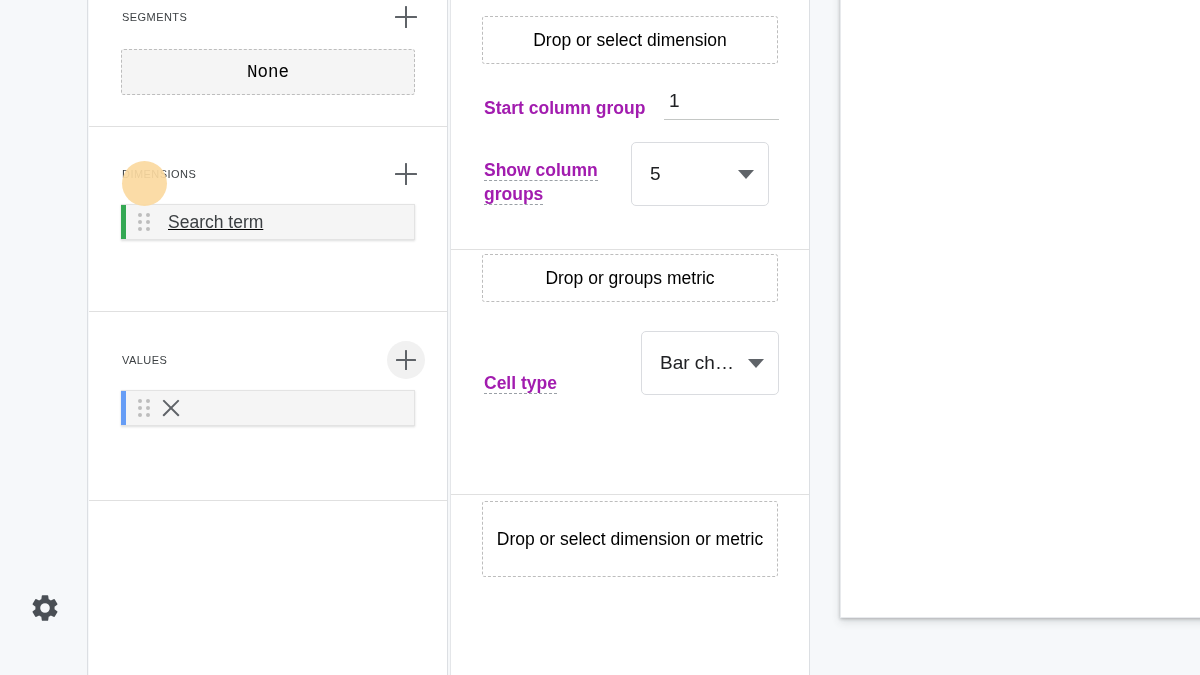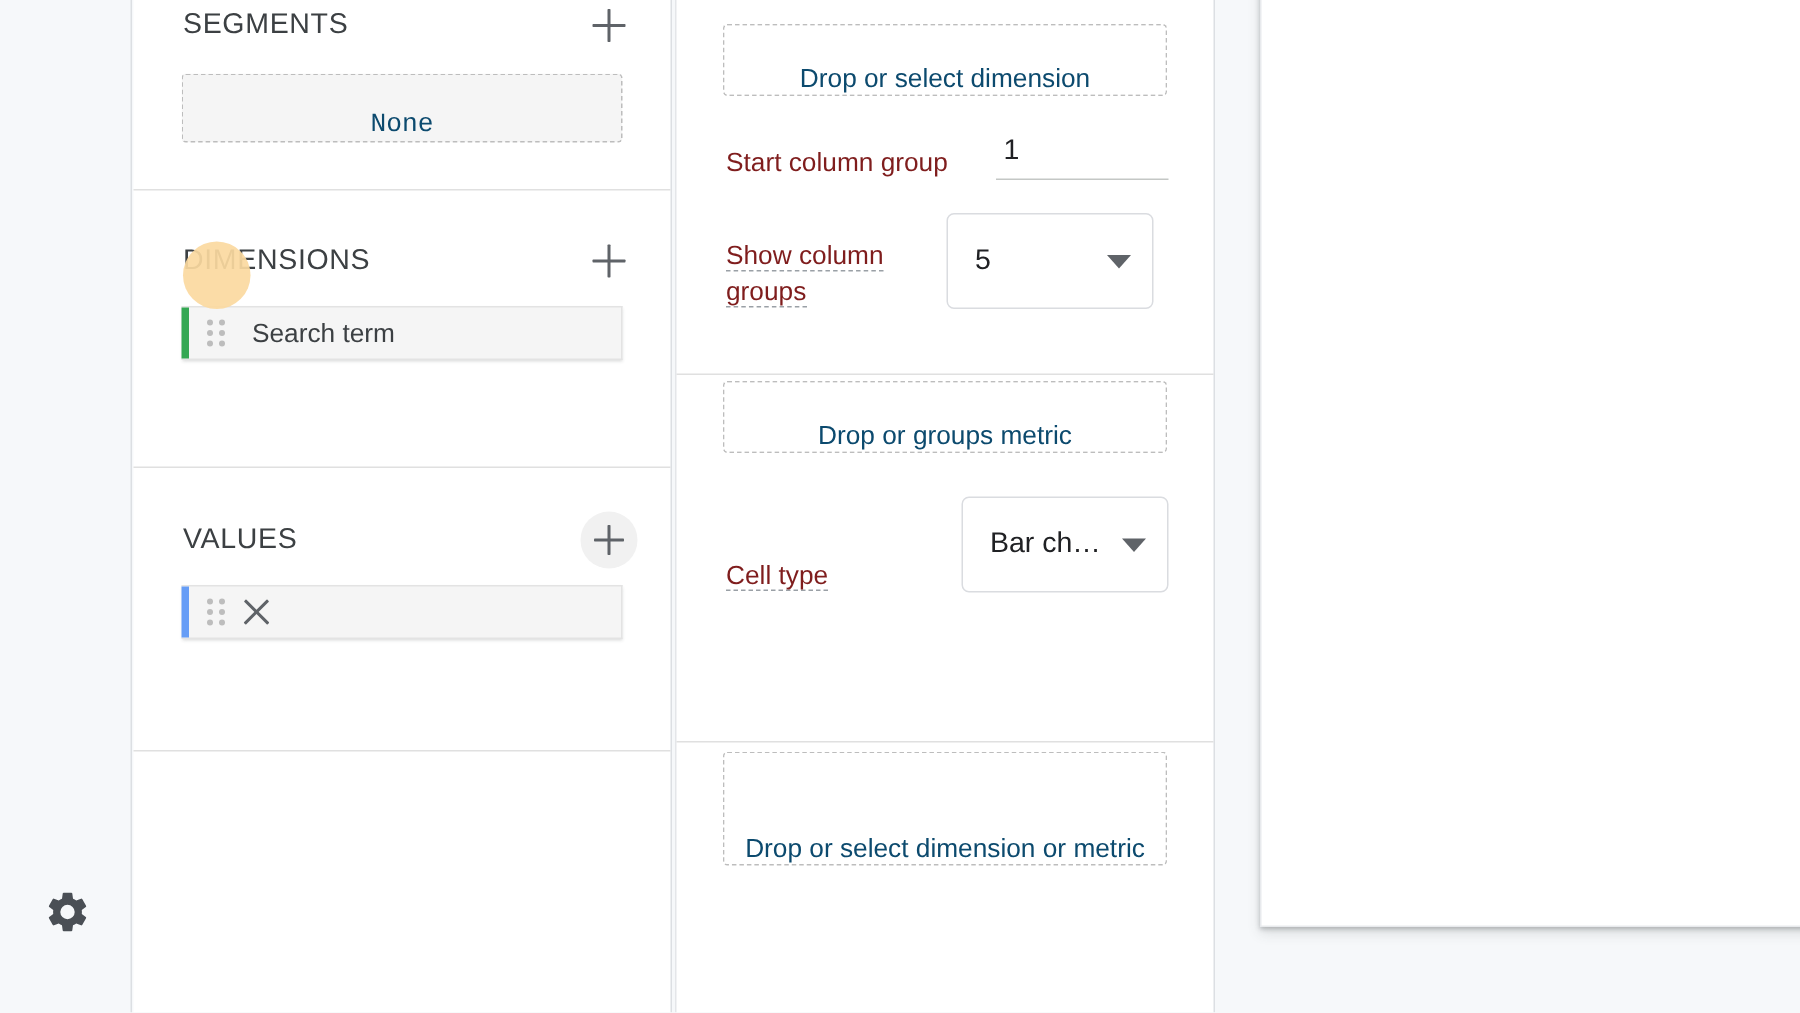--- a/index.html
+++ b/index.html
@@ -68,21 +68,21 @@
   }
 
   .sec-head {
     display: flex;
     align-items: center;
     justify-content: space-between;
     padding: 0 30px 0 33px;
     height: 34px;
   }
   .sec-title {
-    font-size: 19px;
+    font-size: 11px;
     letter-spacing: .45px;
     color: #3c4043;
     white-space: nowrap;
   }
   .plus-btn {
     width: 22px; height: 22px;
     position: relative;
     flex: none;
   }
   .plus-btn::before, .plus-btn::after {
@@ -100,42 +100,43 @@
     margin-right: -8px;
   }
   .plus-btn.circled::before { left: 9px; right: 9px; top: 18px; }
   .plus-btn.circled::after  { top: 9px; bottom: 9px; left: 18px; }
 
   
   .dropzone {
     border: 1.4px dashed #bdbdbd;
     border-radius: 3px;
     display: flex;
-    align-items: flex-end;
+    align-items: center;
     justify-content: center;
     text-align: center;
-    color: #0c4a6e;
+    color: #000000;
     font-size: 17.5px;
     box-sizing: border-box;
     line-height: 1.28;
     padding: 0 10px;
   }
   .dropzone.filled { background: #f5f5f5; }
 
   
   .chip {
     display: flex;
     align-items: center;
     height: 36px;
     background: #f5f5f5;
     border: 1px solid #e3e3e3;
     border-left: none;
     box-sizing: border-box;
     box-shadow: 0 1px 2px rgba(60,64,67,.18);
     position: relative;
+    text-decoration: underline;
   }
   .chip-accent {
     width: 5px;
     align-self: stretch;
     flex: none;
   }
   .drag-dots {
     width: 16px;
     margin-left: 12px;
     display: grid;
@@ -177,22 +178,23 @@
   .chip-close::after  { transform: rotate(-45deg); }
 
   
   .field-row {
     display: flex;
     align-items: flex-end;
     padding: 0 30px 0 33px;
   }
   .field-label {
     font-size: 17.5px;
-    color: #7f1d1d;
+    color: #a21caf;
     line-height: 1.38;
+    font-weight: bold;
   }
   .field-label.hinted {
     border-bottom: 1.4px dashed #9aa0a6;
     display: inline;
     box-decoration-break: clone;
     -webkit-box-decoration-break: clone;
   }
   .label-wrap { flex: 1; padding-right: 12px; }
 
   .text-input {

